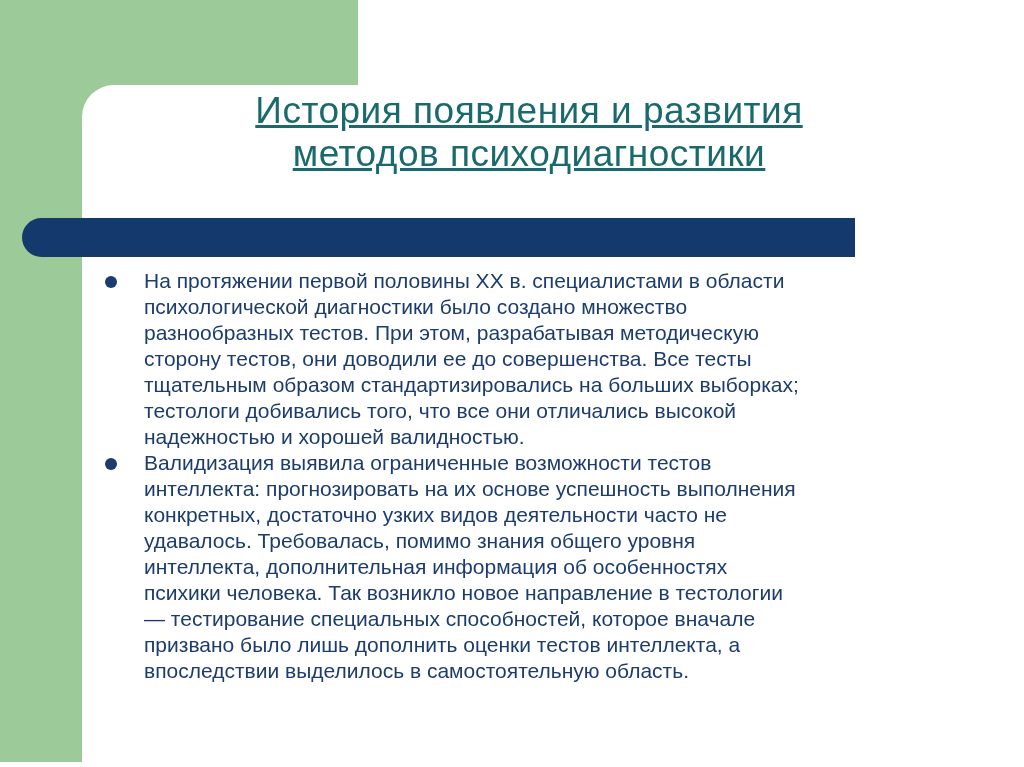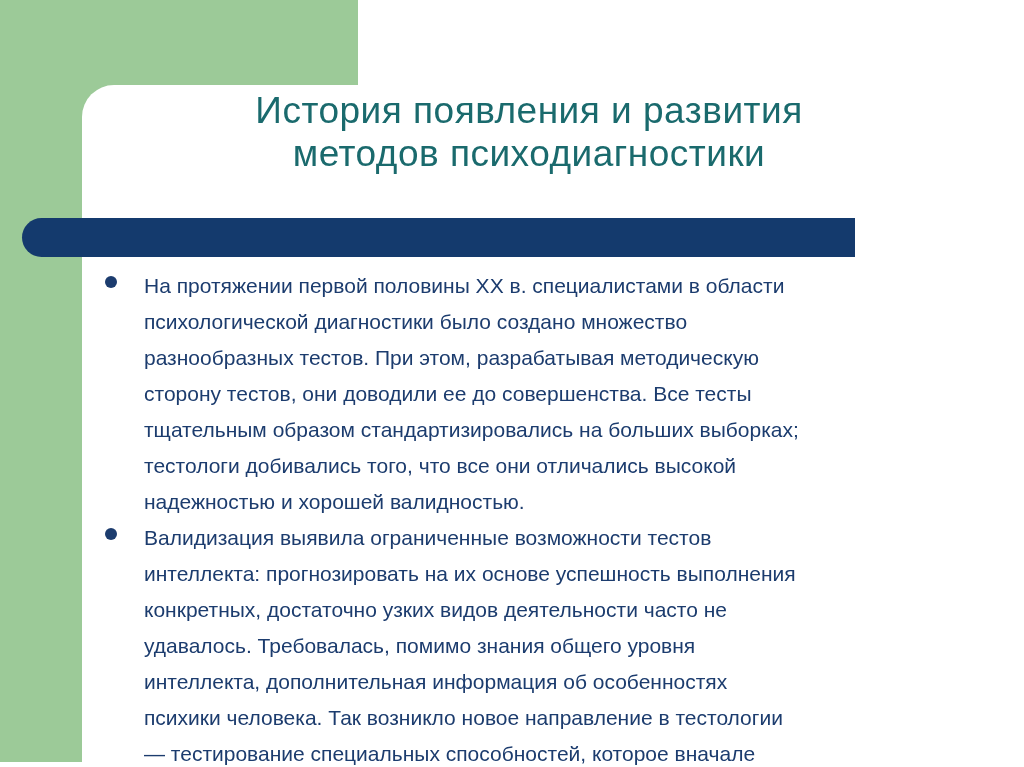--- a/index.html
+++ b/index.html
@@ -51,20 +51,21 @@
     width: 834px;
     margin: 0;
     z-index: 4;
     font-size: 37px;
     line-height: 43px;
     font-weight: normal;
     letter-spacing: 0.5px;
     color: var(--title-teal, #1A6A6D);
     text-align: center;
     white-space: pre;
+    text-decoration: underline;
   }
   .bullet-list {
     position: absolute;
     left: 105px;
     top: 268px;
     width: 900px;
     z-index: 4;
   }
   .bullet-item {
     display: flex;
@@ -74,21 +75,21 @@
     flex: none;
     width: 12px;
     height: 12px;
     margin-top: 8px;
     border-radius: 50%;
     background: var(--text-navy, #1C3C6E);
   }
   .bullet-text {
     margin-left: 27px;
     font-size: 21px;
-    line-height: 36px;
+    line-height: 26px;
     color: var(--text-navy, #1C3C6E);
     white-space: pre;
   }
 </style>
 </head>
 <body>
 
 <div class="slide">
   <div class="green-shape"></div>
   <div class="content-panel"></div>

